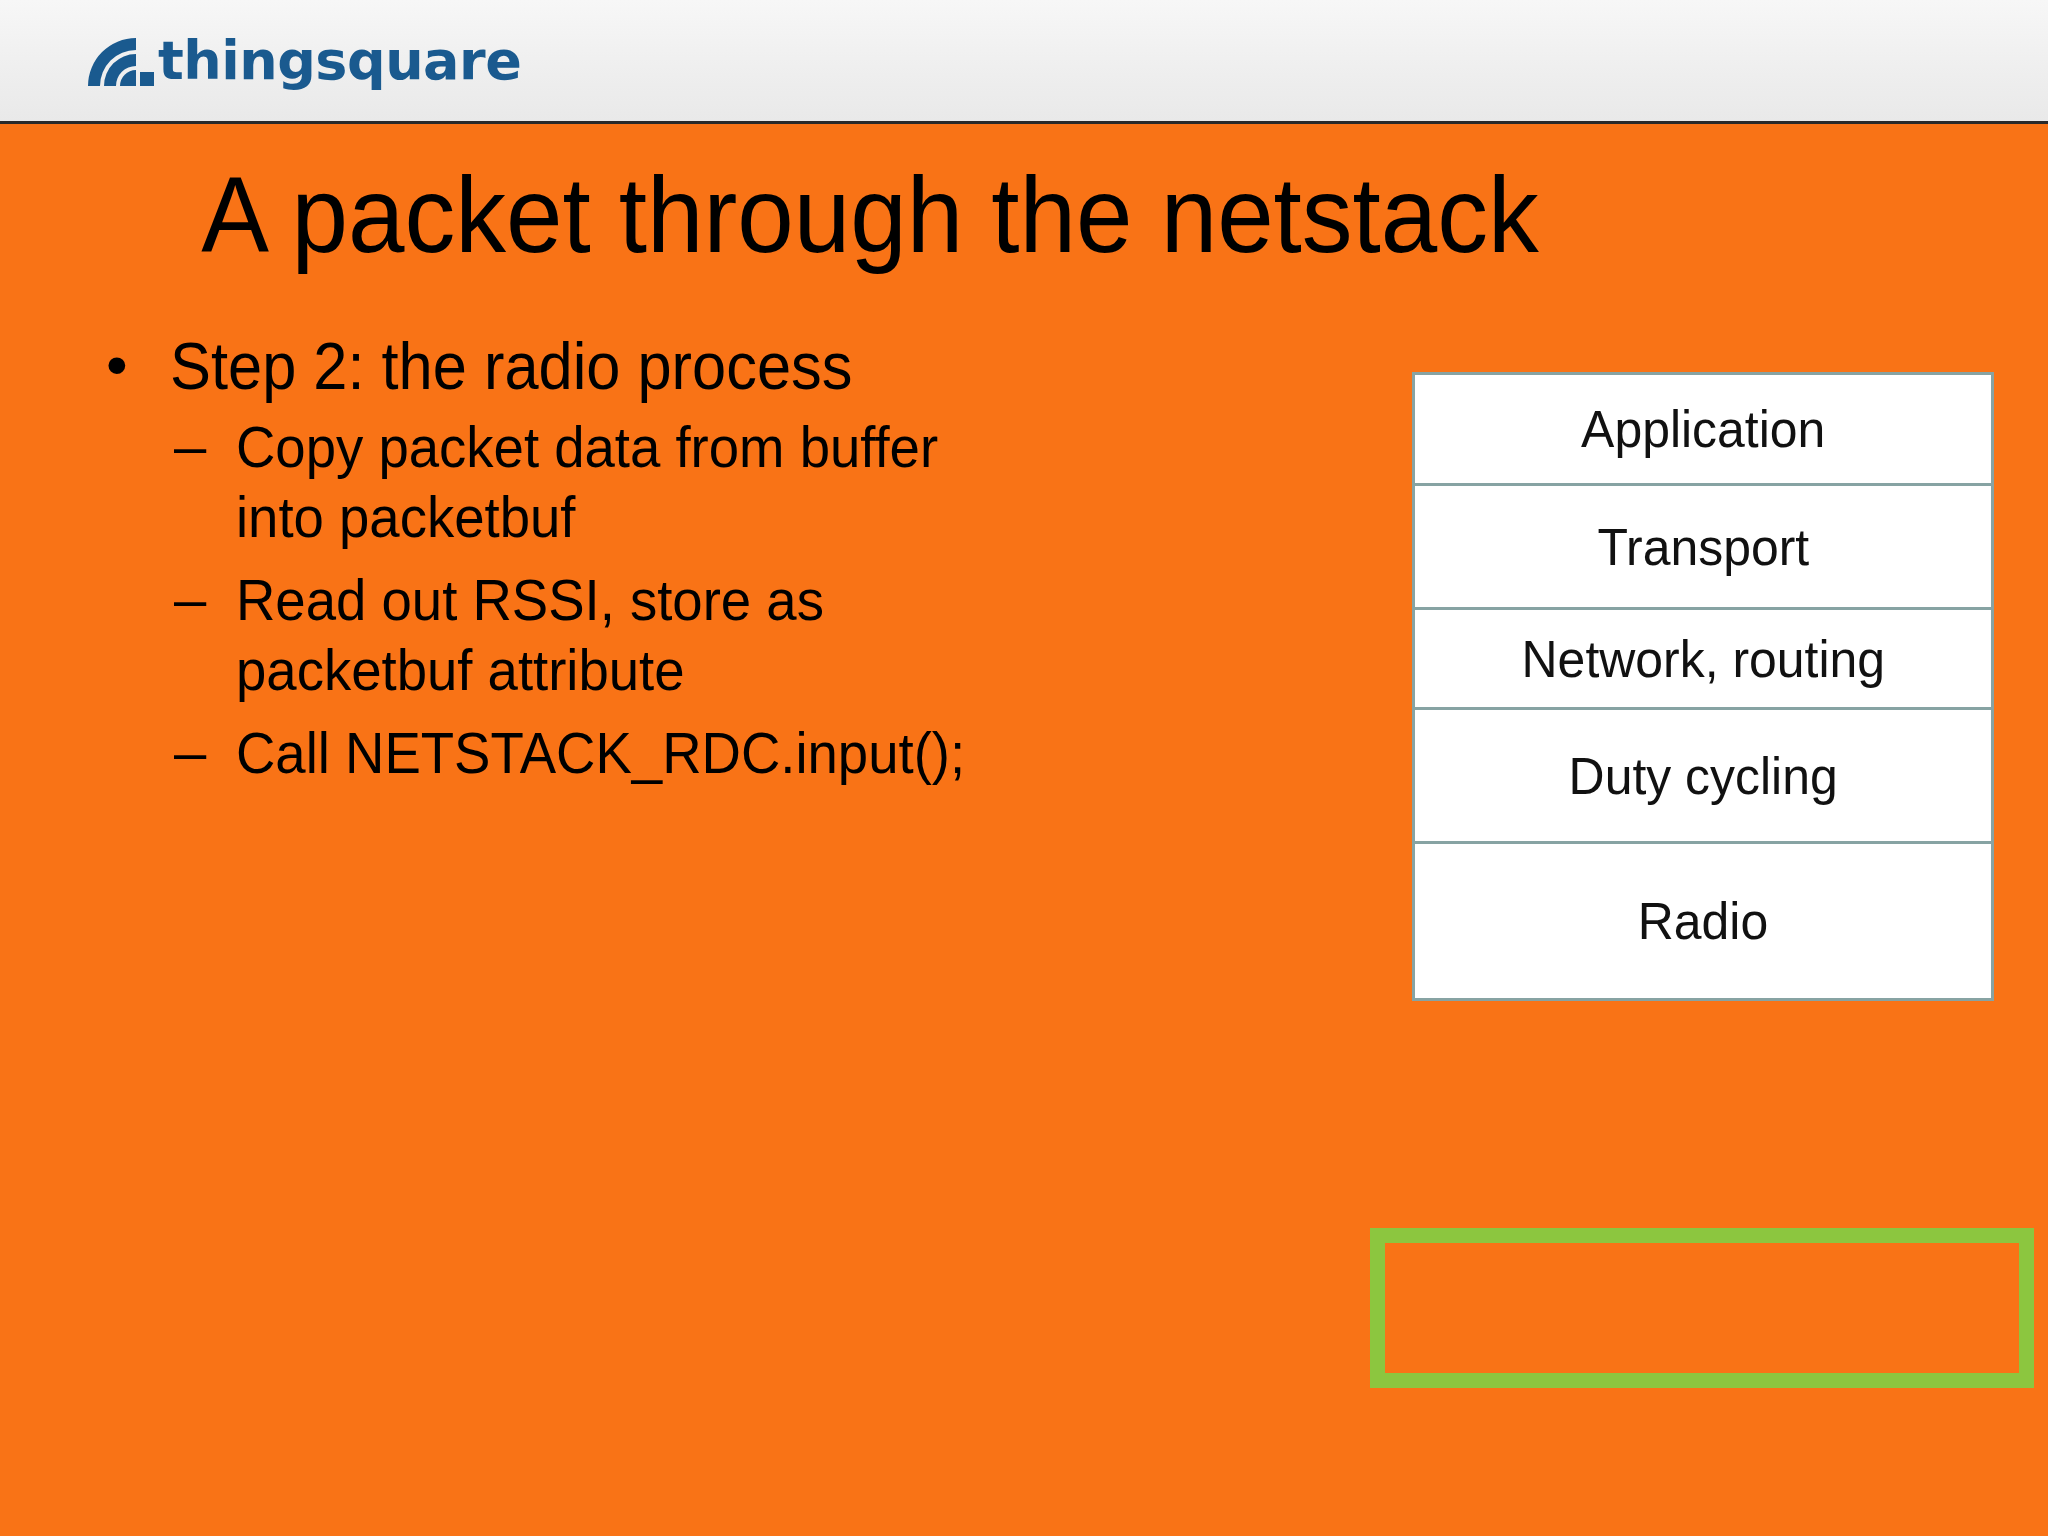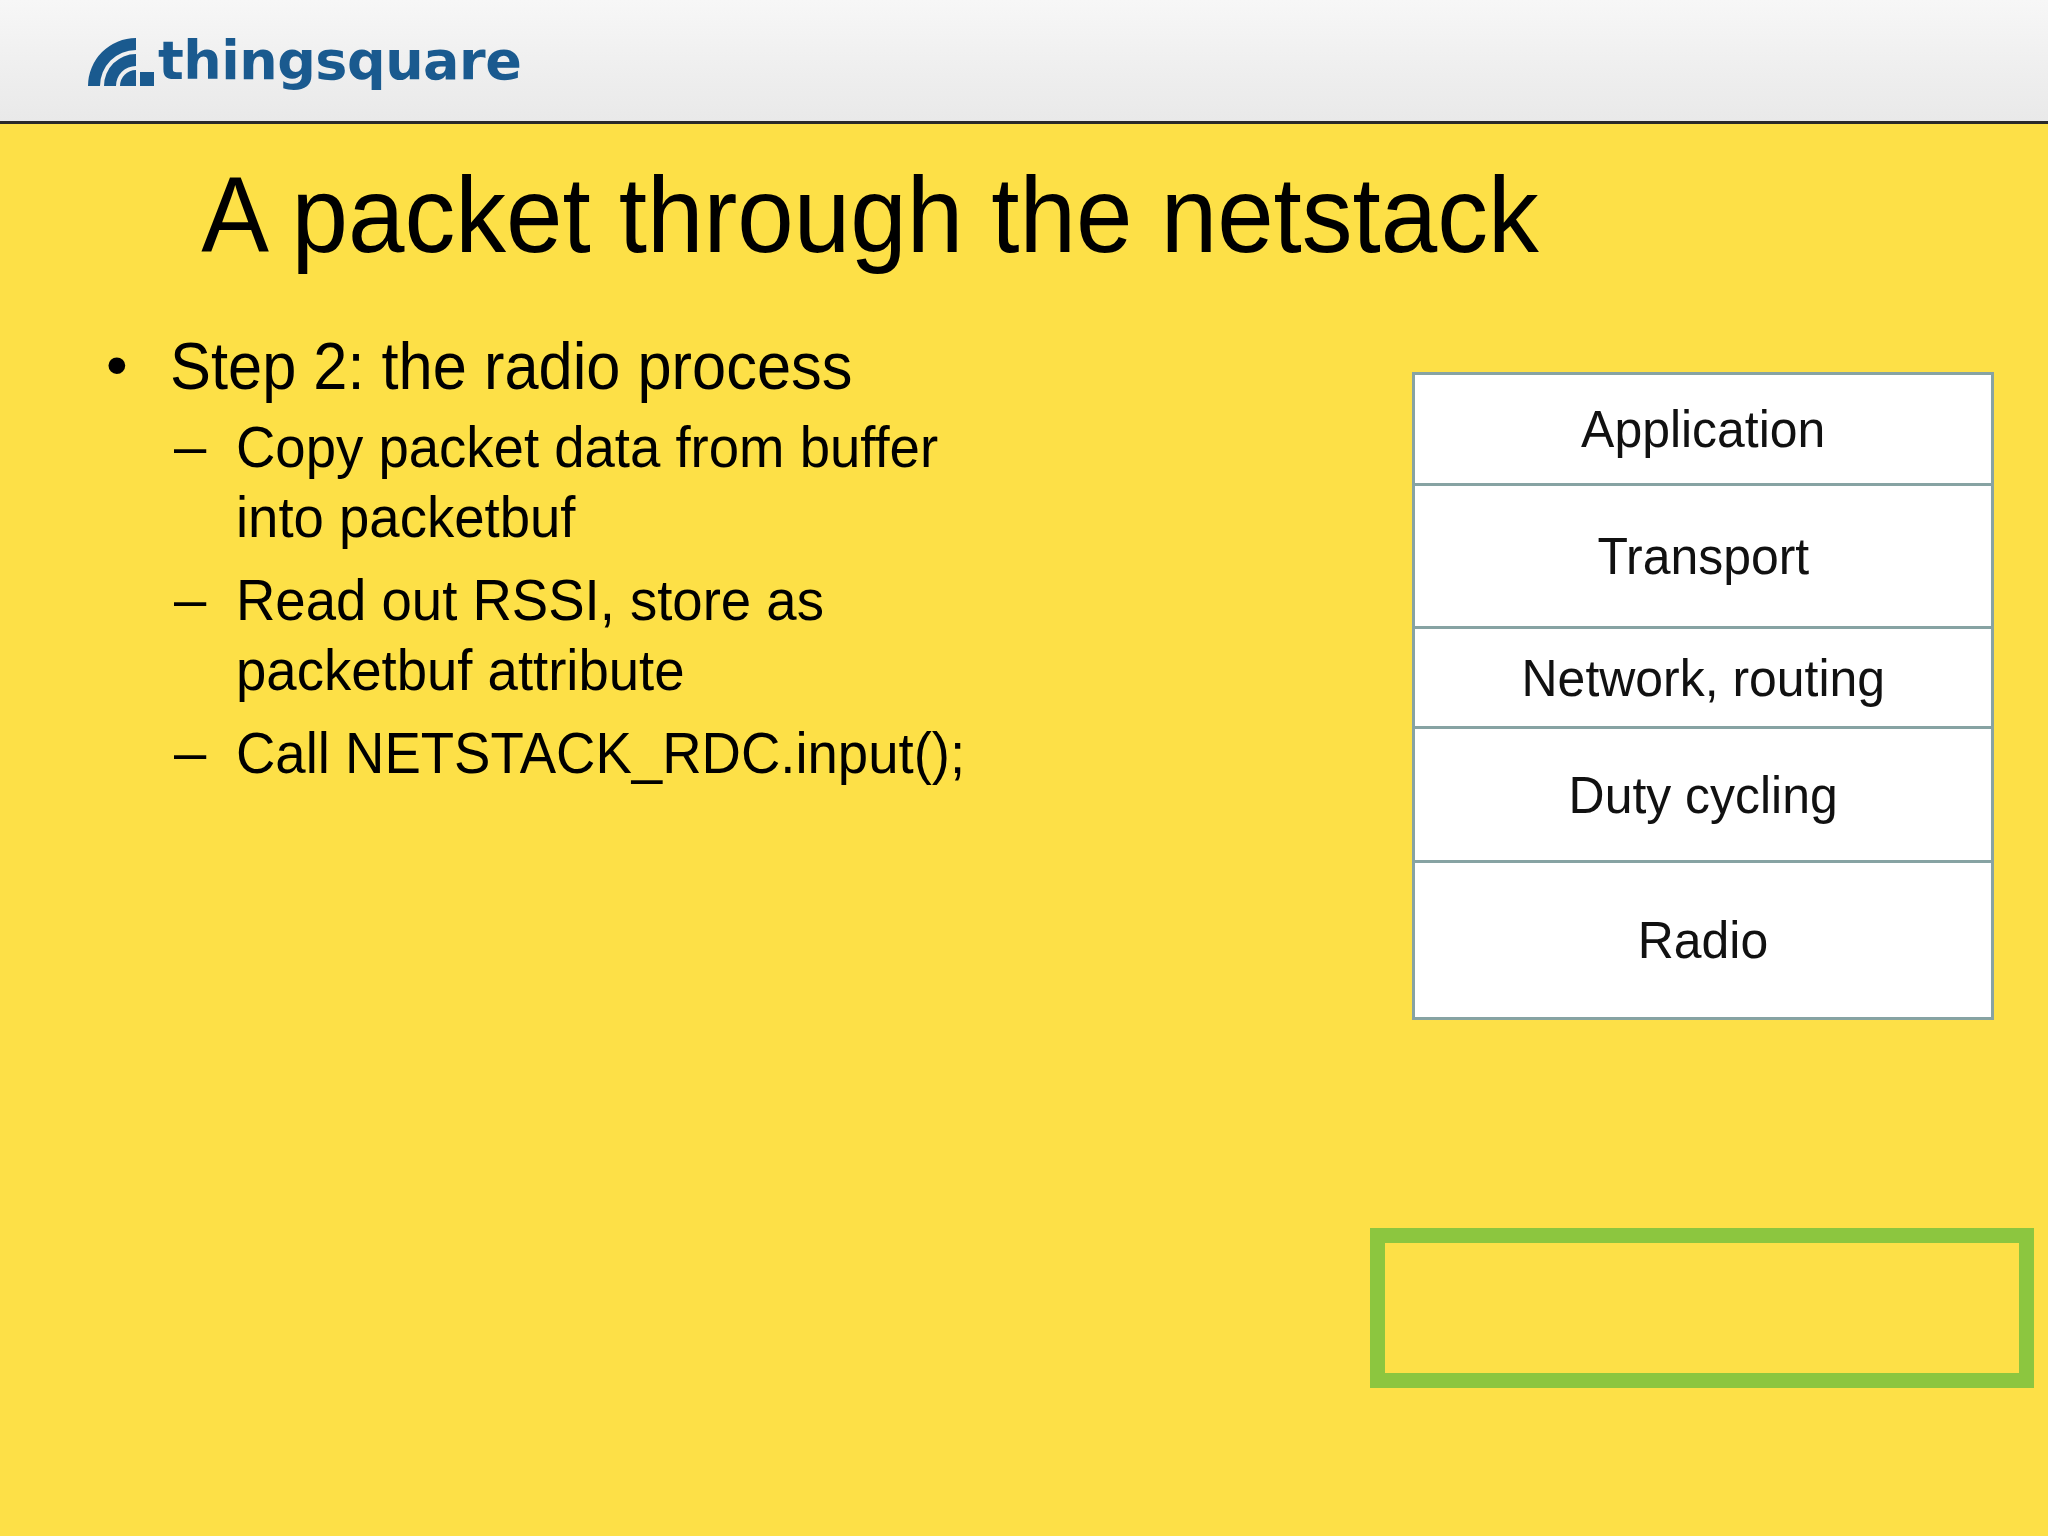--- a/index.html
+++ b/index.html
@@ -12,21 +12,21 @@
     height: 1536px;
     overflow: hidden;
     font-family: "Liberation Sans", sans-serif;
     -webkit-font-smoothing: antialiased;
   }
 
   .slide {
     position: relative;
     width: 2048px;
     height: 1536px;
-    background: #fde047;
+    background: #f97316;
   }
 
   
   .header {
     position: absolute;
     left: 0;
     top: 0;
     width: 2048px;
     height: 124px;
     background: linear-gradient(to bottom, #f7f7f7 0%, #efefef 55%, #e9e9e9 100%);
@@ -153,21 +153,21 @@
     margin-top: -3px;
   }
   .layer:first-child { margin-top: 0; }
   .layer span {
     transform: scaleX(0.96);
     transform-origin: center;
     white-space: nowrap;
   }
 
   .h-app   { height: 114px; }
-  .h-tra   { height: 146px; }
+  .h-tra   { height: 127px; }
   .h-net   { height: 103px; }
   .h-ada   { height: 148px; }
   .h-mac   { height: 149px; }
   .h-duty  { height: 137px; }
   .h-radio { height: 160px; }
 
   
   .radio-highlight {
     position: absolute;
     left: 1370px;

